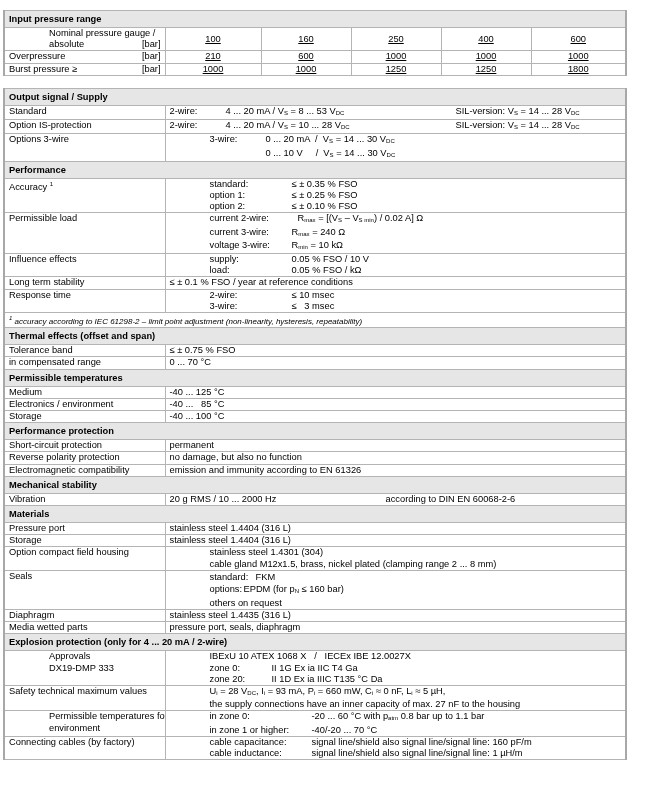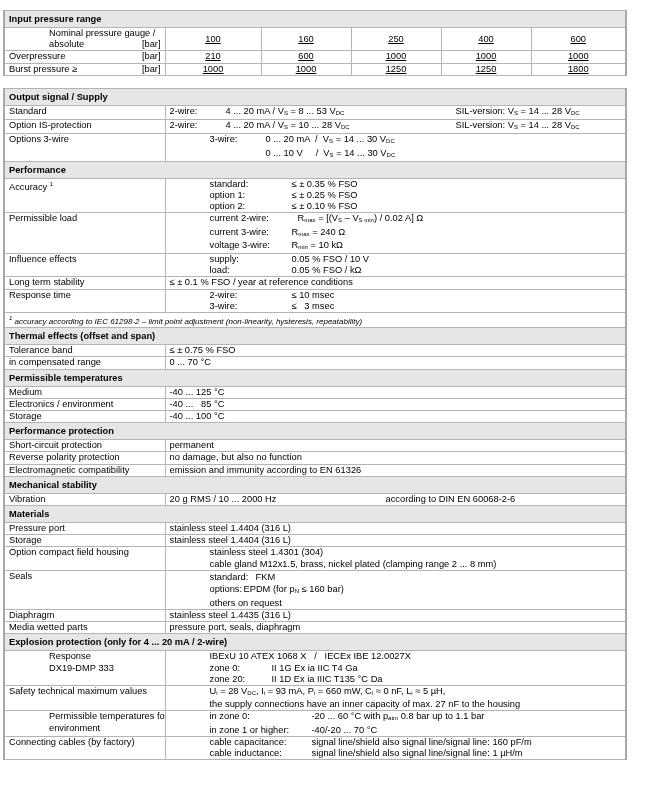--- a/index.html
+++ b/index.html
@@ -217,21 +217,21 @@
   <tr>
         <td>Media wetted parts</td>
         <td colspan="2">pressure port, seals, diaphragm</td>
       </tr>
 
   <tr class="sec">
         <td colspan="3">Explosion protection (only for 4 ... 20 mA / 2-wire)</td>
       </tr>
   <tr>
     <td>
-          <span class="row-line">Response</span>
+          <span class="row-line">Approvals</span>
           <span class="row-line">DX19-DMP 333</span>
         </td>
     <td colspan="2">
       <span class="row-line" style="white-space:pre">IBExU 10 ATEX 1068 X   /   IECEx IBE 12.0027X</span>
       <span class="row-line"><span class="k" style="width:62px">zone 0:</span><span>II 1G Ex ia IIC T4 Ga</span></span>
       <span class="row-line"><span class="k" style="width:62px">zone 20:</span><span>II 1D Ex ia IIIC T135 °C Da</span></span>
     </td>
   </tr>
   <tr>
     <td>Safety technical maximum values</td>

